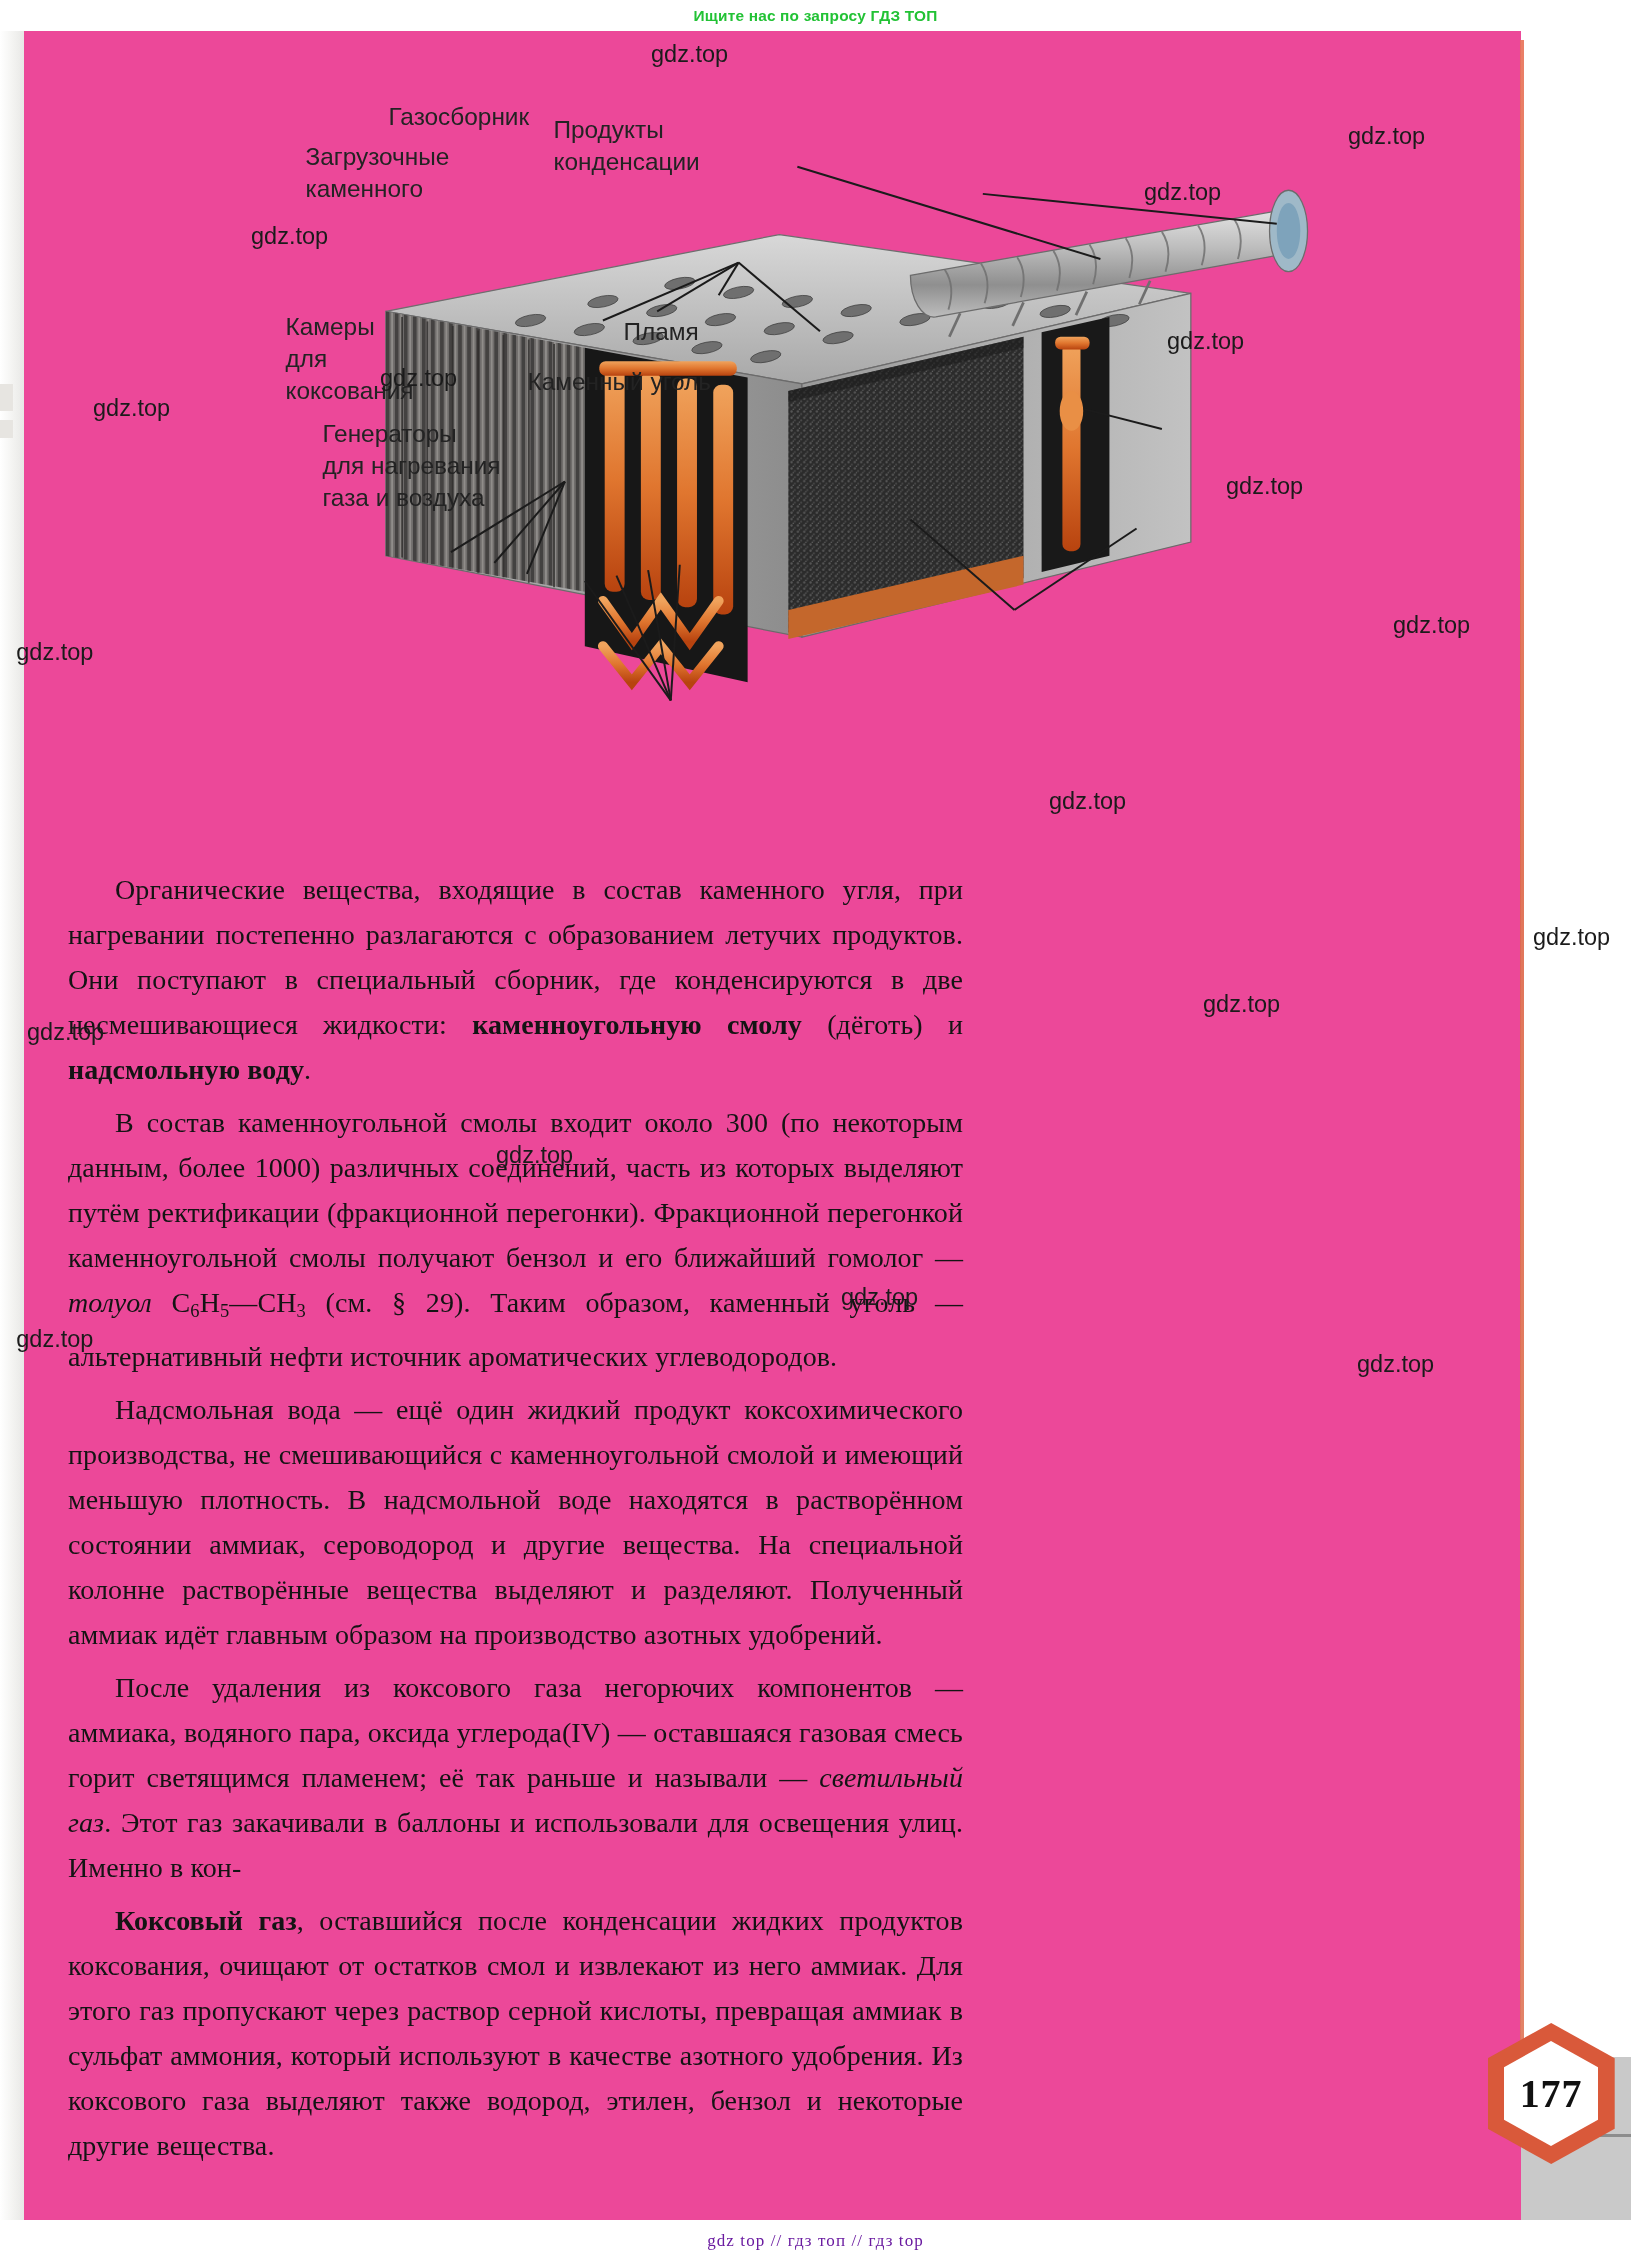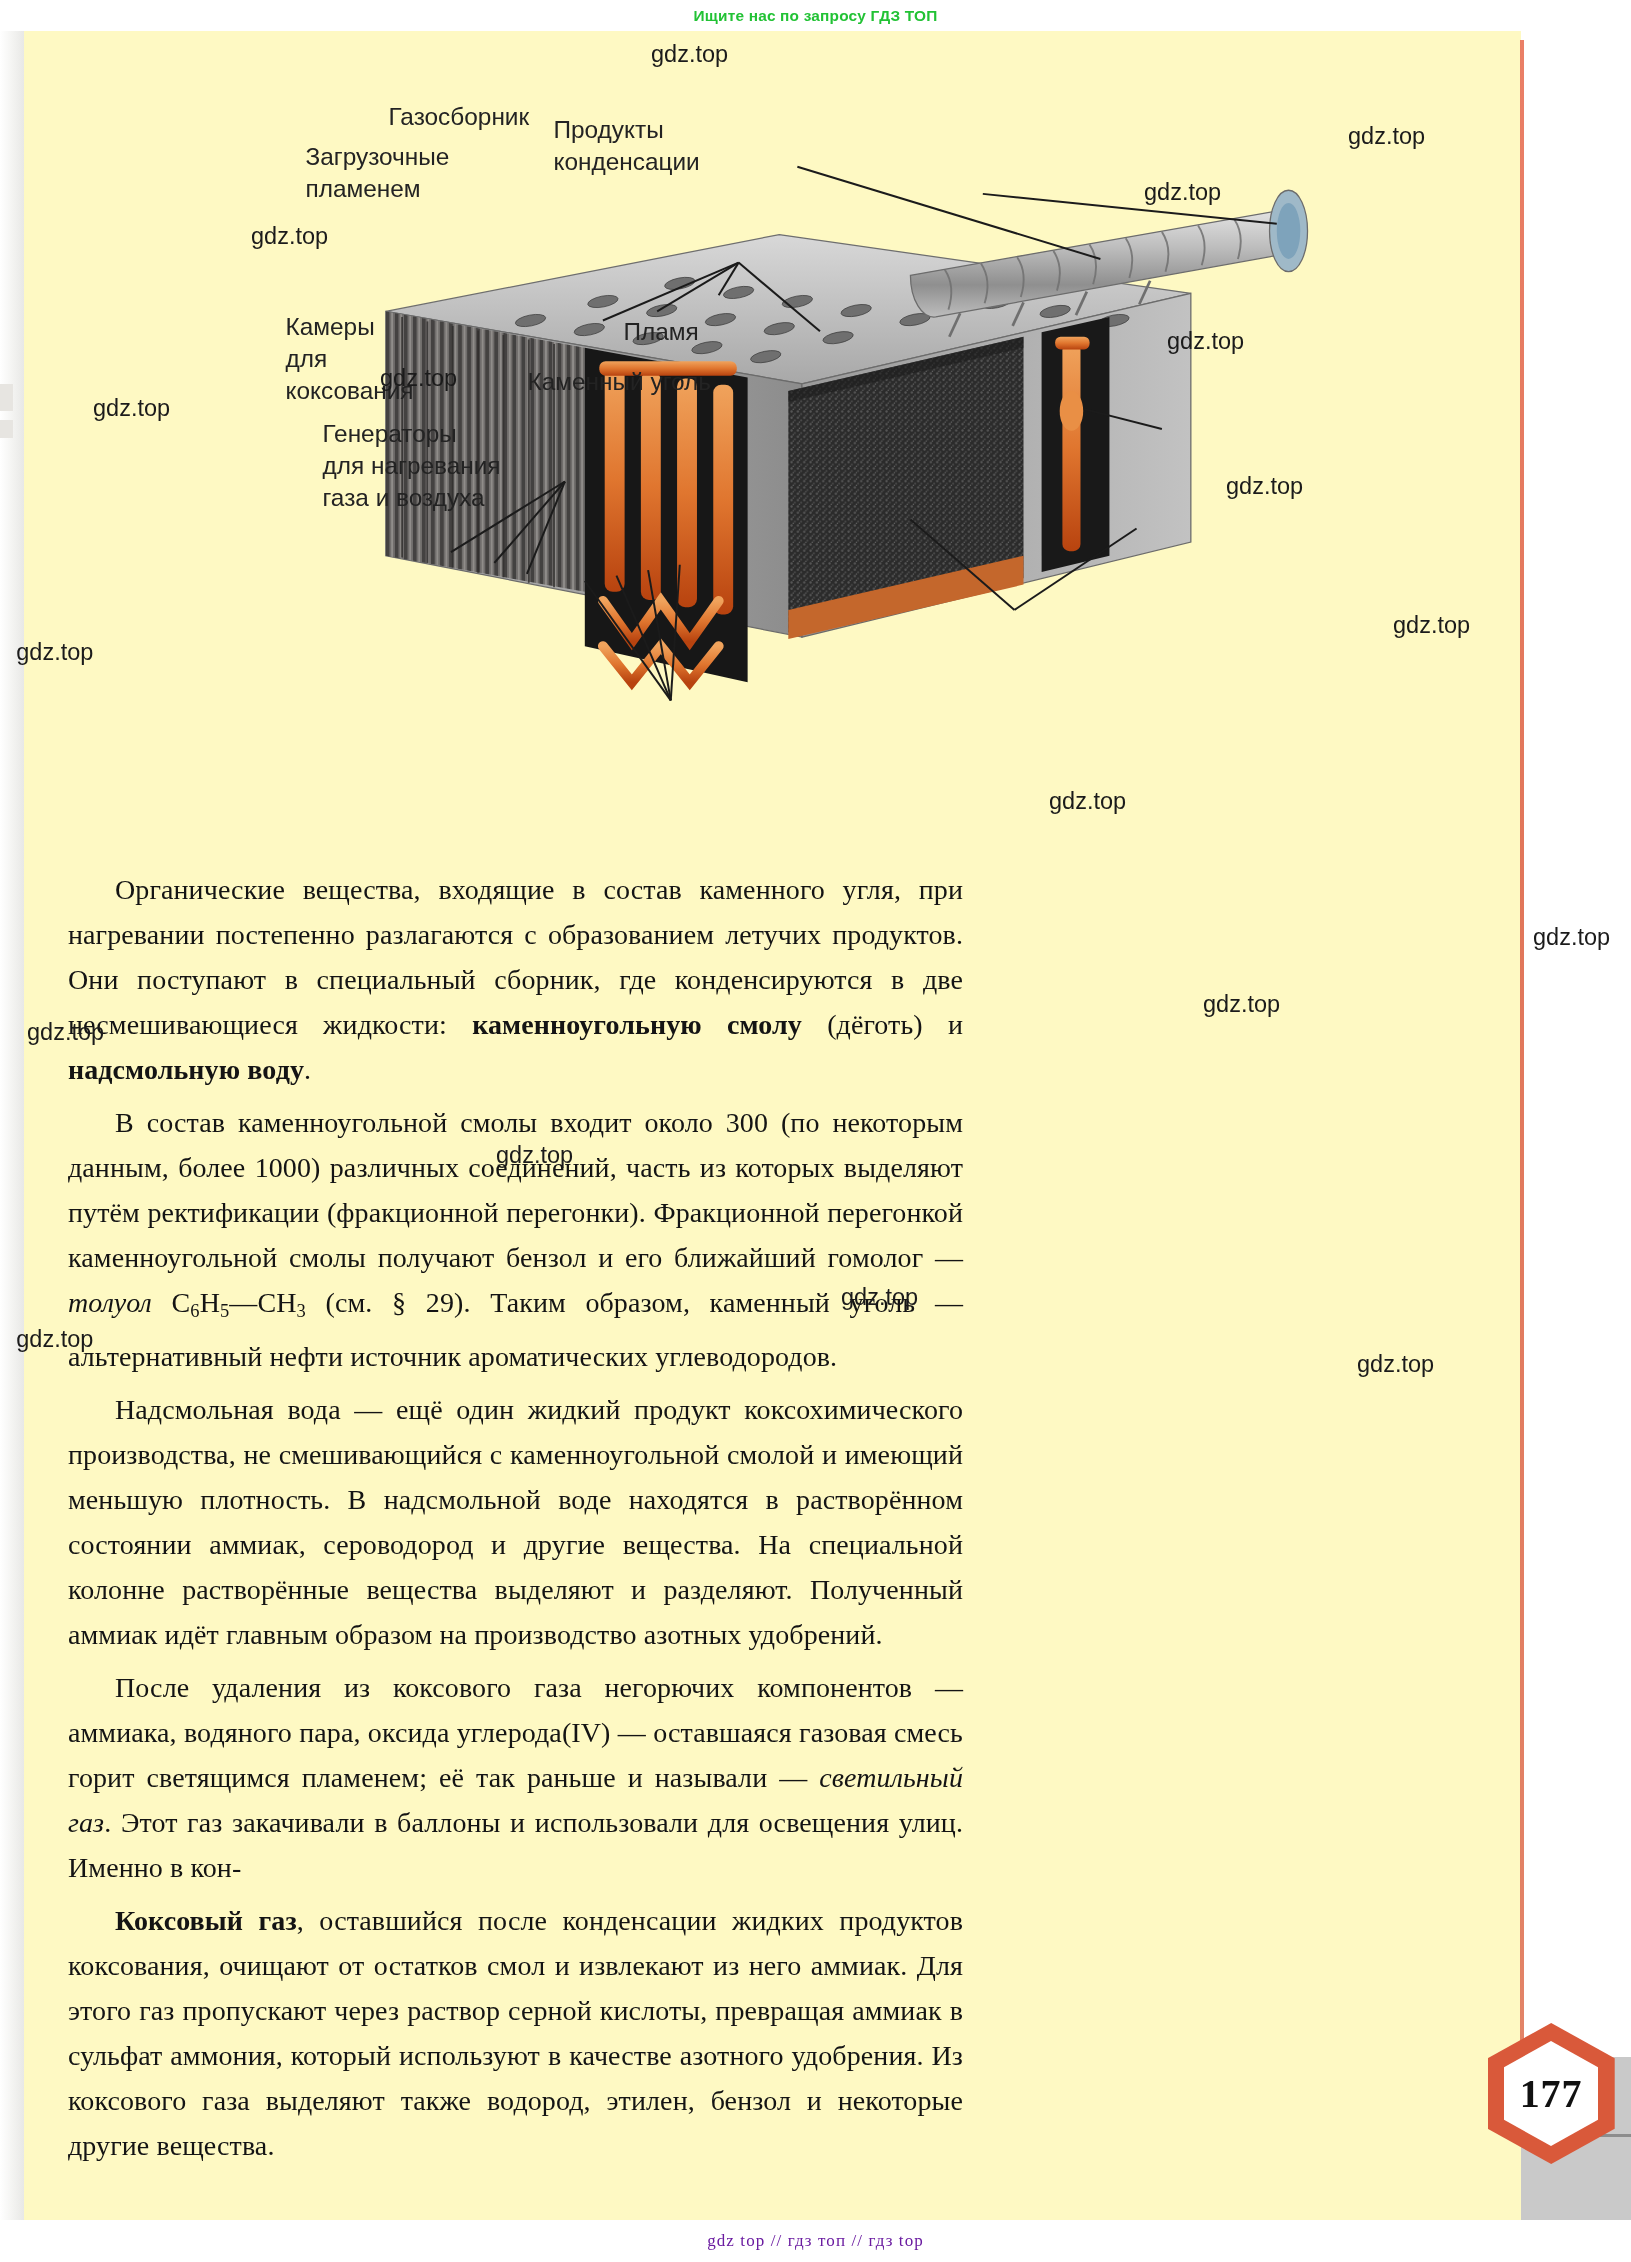--- a/index.html
+++ b/index.html
@@ -16,21 +16,21 @@
     position:absolute; top:0; left:0; width:1631px; height:31px;
     display:flex; align-items:center; justify-content:center;
     font-family:"Liberation Sans", sans-serif;
     font-size:15.4px; font-weight:700; color:#22c235;
     letter-spacing:0.2px;
   }
 
   
   .page-sheet {
     position:absolute; top:31px; left:0; width:1631px; height:2189px;
-    background:#fef9c3;
+    background:#ec4899;
   }
   .sheet-left-edge {
     position:absolute; top:0; left:0; width:23.5px; height:2189px;
     background:linear-gradient(90deg,#ffffff 0%,#f3f3f1 55%,#e8e8e6 100%);
   }
   .sheet-right-gutter {
     position:absolute; top:0; right:0; width:110px; height:2189px;
     background:#ffffff;
   }
   .orange-rule {
@@ -310,21 +310,21 @@
         <path d="M1095,620 L1230,530"></path>
       </g>
     </svg>
 
     <div class="fig-label" style="left:365px; top:52px;">Газосборник</div>
 
     <div class="fig-label" style="left:530px; top:65px;">Продукты
 конденсации</div>
 
     <div class="fig-label" style="left:282px; top:92px;">Загрузочные
-пламенем</div>
+каменного</div>
 
     <div class="fig-label" style="left:262px; top:262px;">Камеры
 для
 коксования</div>
 
     <div class="fig-label" style="left:600px; top:267px;text-align:right;">Пламя</div>
 
     <div class="fig-label" style="left:504px; top:317px;">Каменный уголь</div>
 
     <div class="fig-label" style="left:299px; top:369px;">Генераторы

